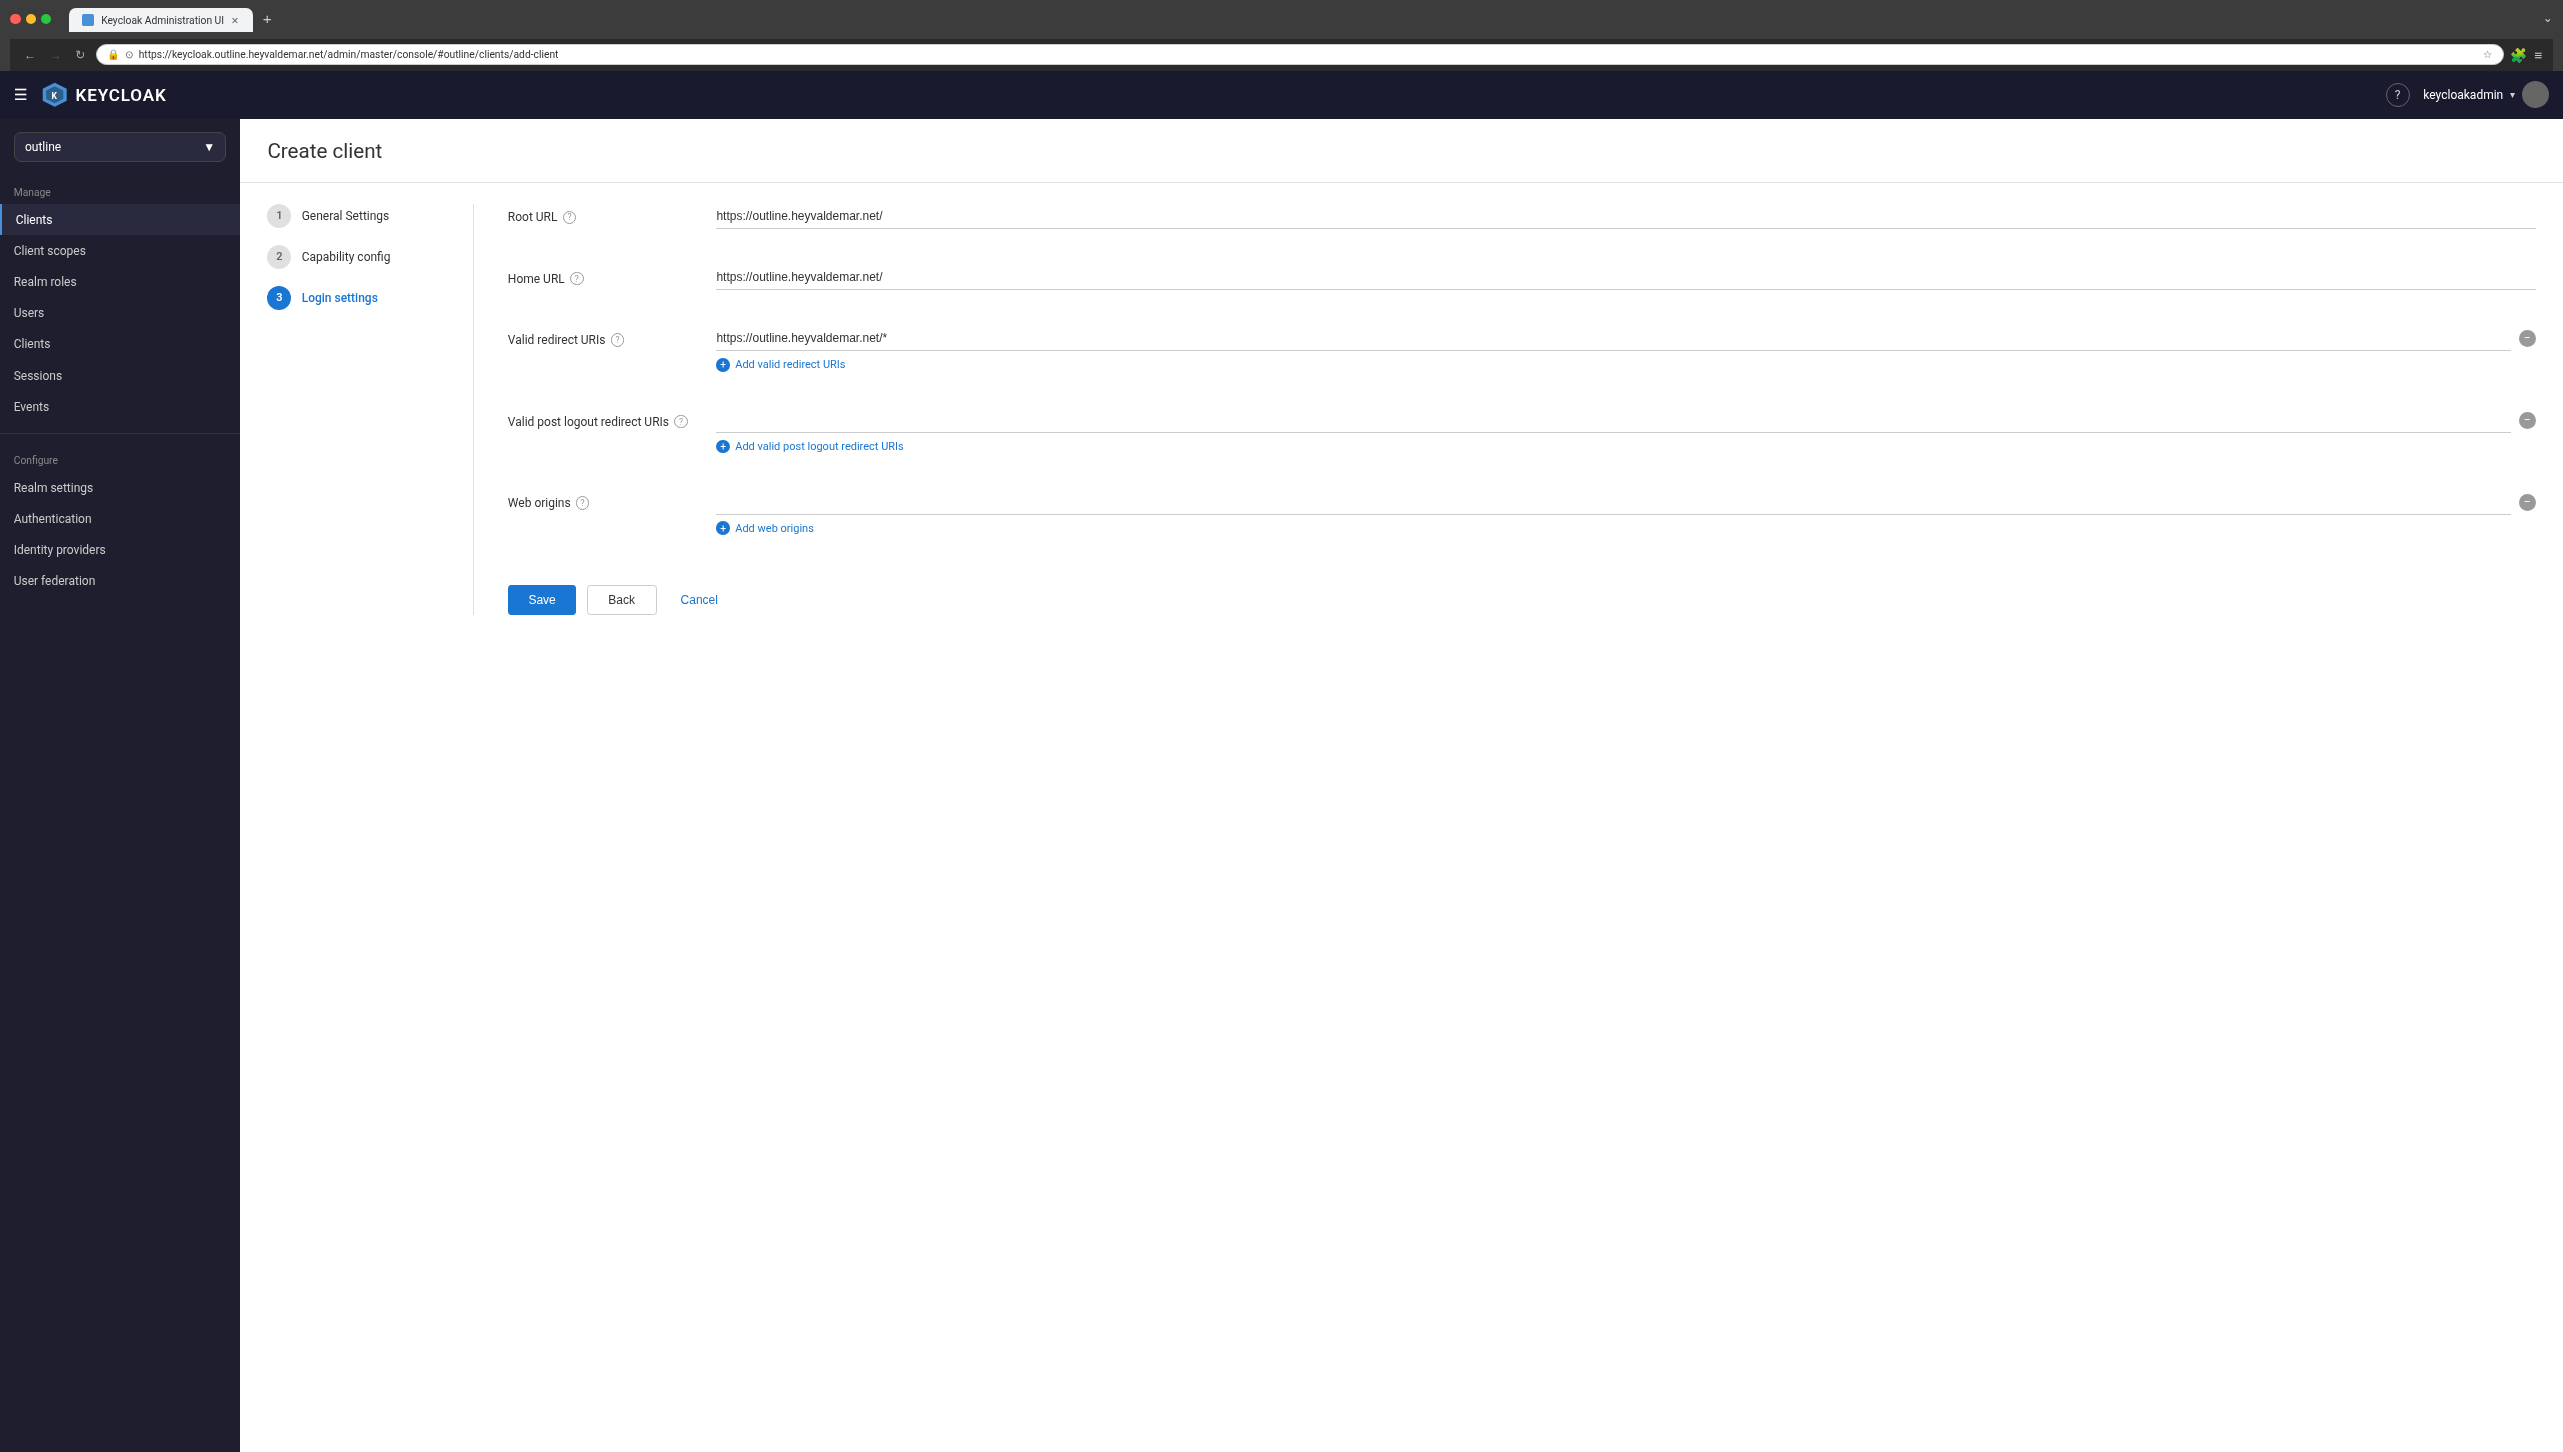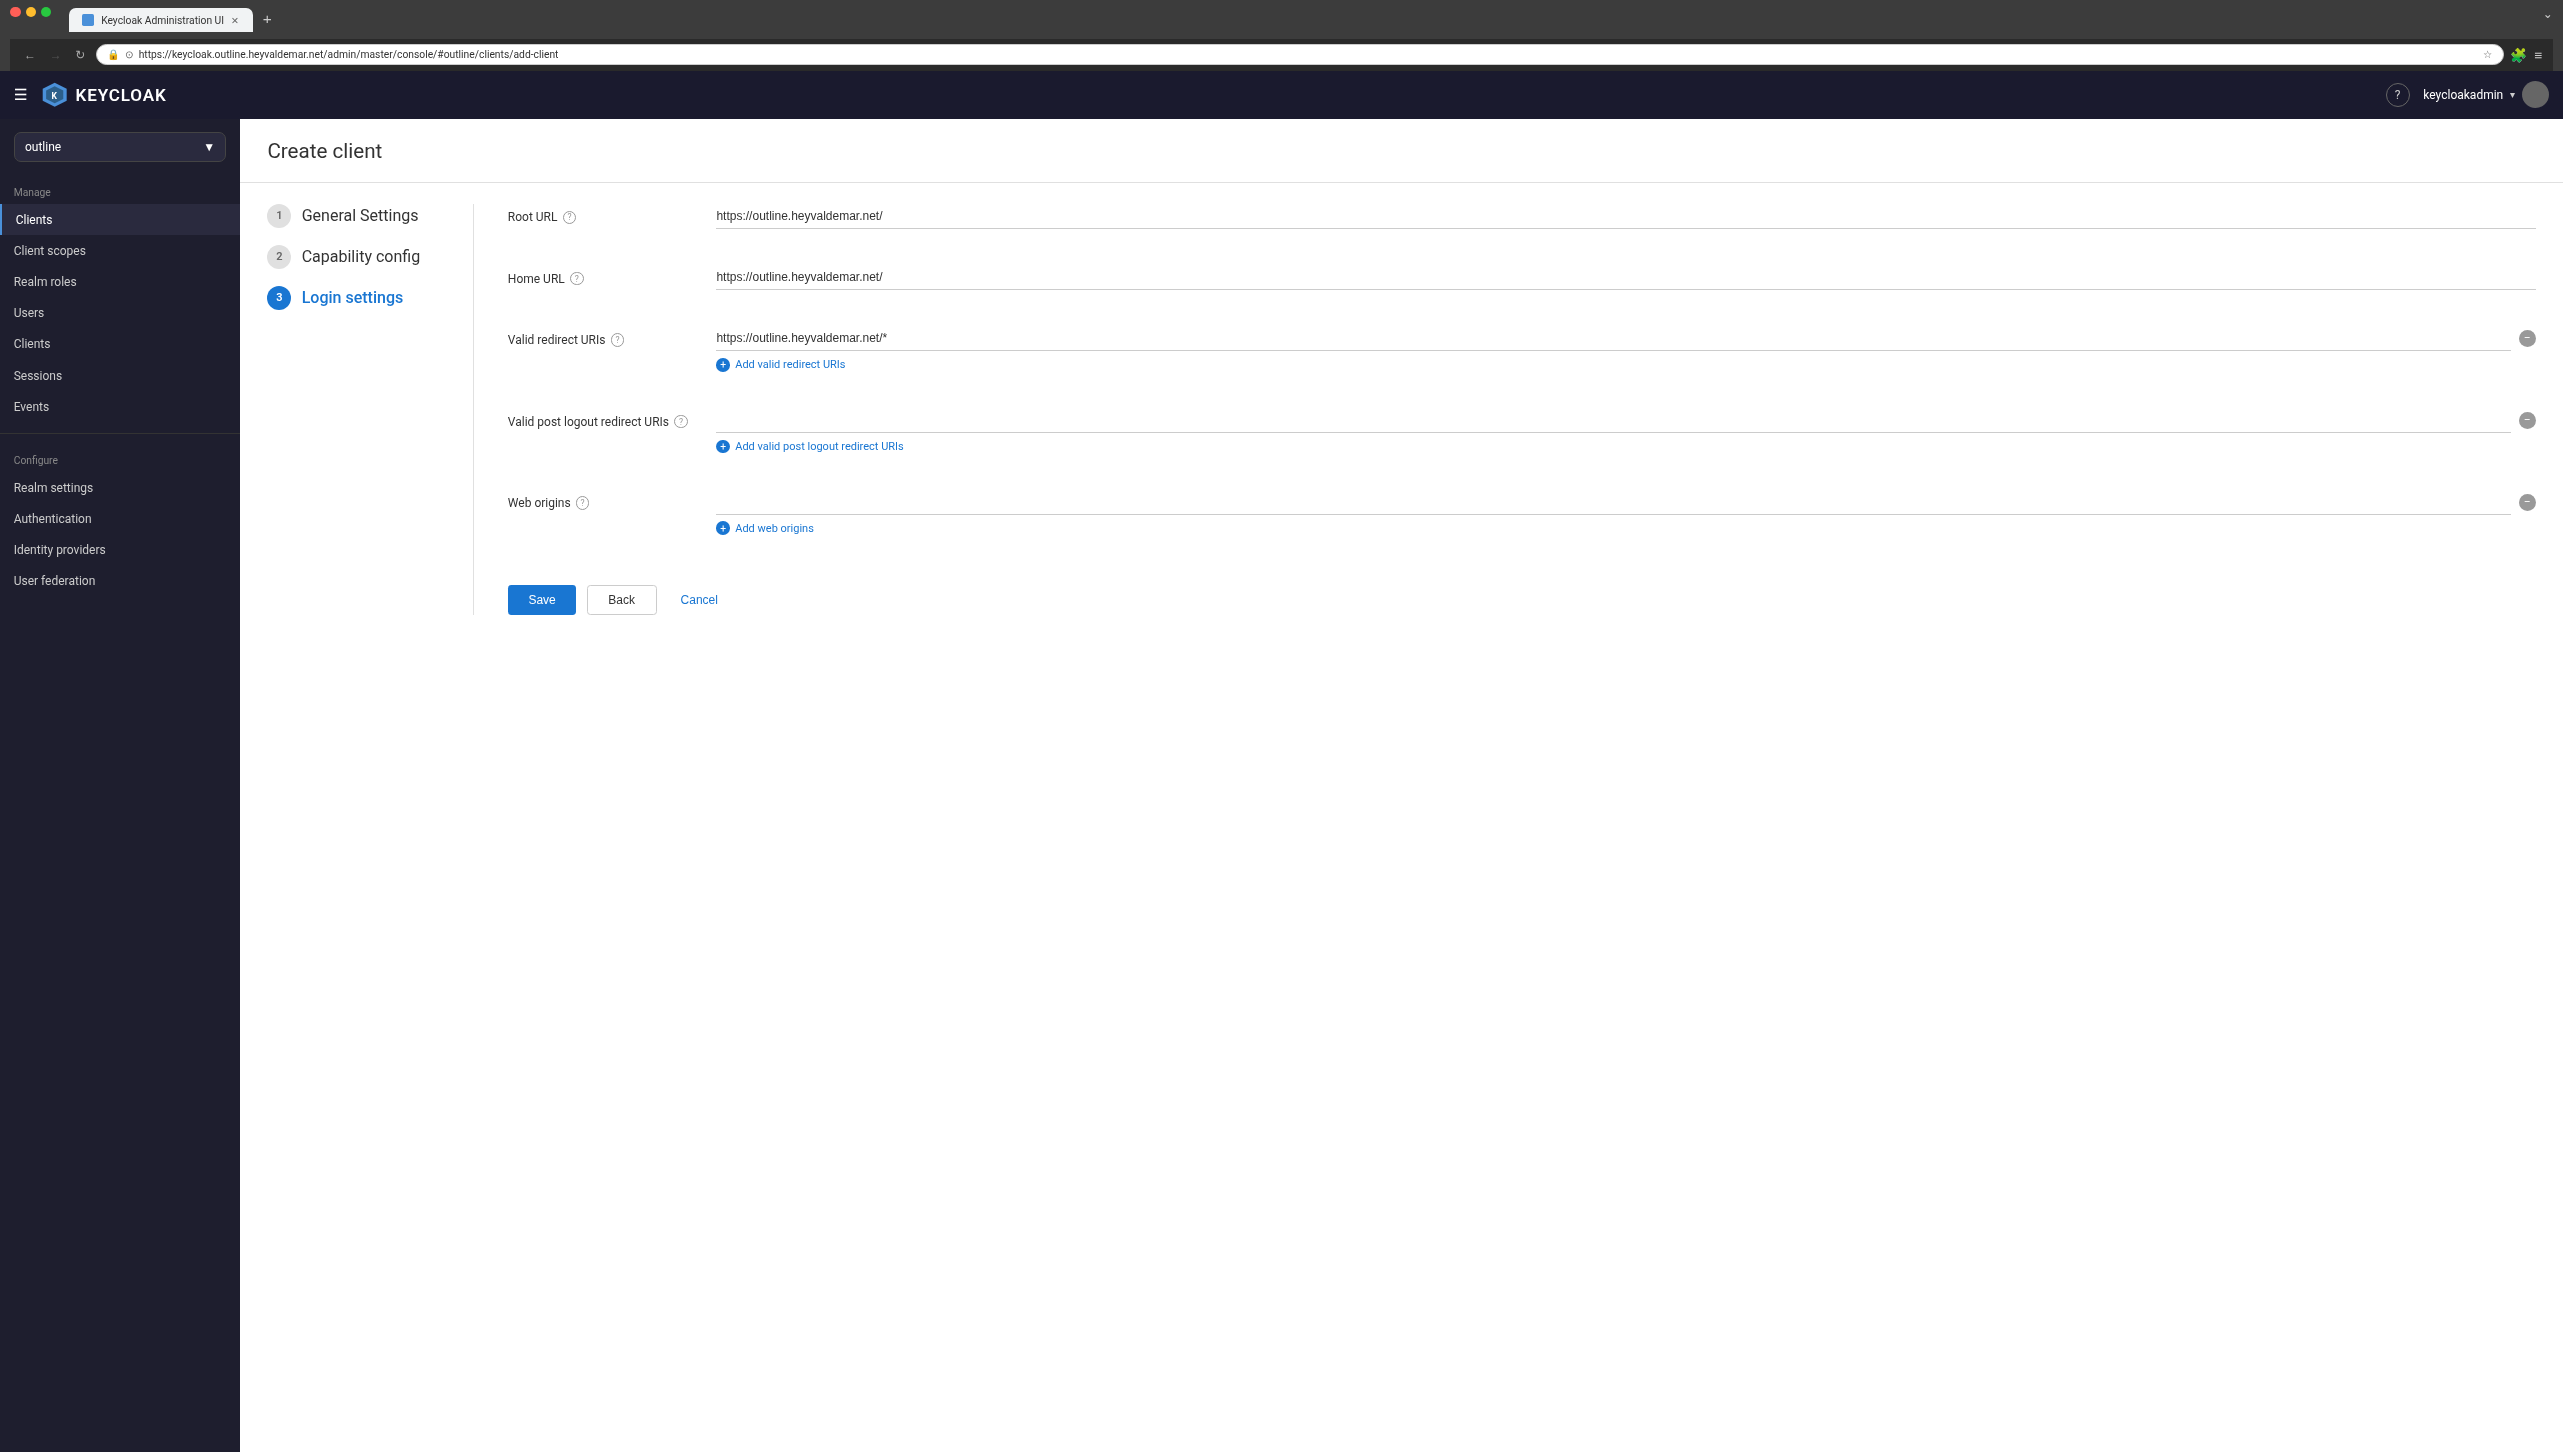--- a/index.html
+++ b/index.html
@@ -7,20 +7,21 @@
 
     
     .browser-chrome {
       background: #3c3c3c;
       padding: 6.9px 10.3px 0;
       display: flex;
       flex-direction: column;
     }
     .browser-controls {
       display: flex;
+      align-items: center;
       gap: 6.9px;
       margin-bottom: 6.9px;
     }
     .traffic-lights { display: flex; gap: 5.1px; }
     .traffic-light {
       width: 10.3px; height: 10.3px; border-radius: 50%;
     }
     .tl-red { background: #ff5f57; }
     .tl-yellow { background: #ffbd2e; }
     .tl-green { background: #28c840; }
@@ -172,21 +173,21 @@
     }
     .step-number {
       width: 24px; height: 24px;
       border-radius: 50%;
       display: flex; align-items: center; justify-content: center;
       font-size: 11px; font-weight: 600;
       flex-shrink: 0;
     }
     .step-number.inactive { background: #e0e0e0; color: #666; }
     .step-number.active { background: #1976d2; color: #fff; }
-    .step-label { font-size: 16px; color: #333; }
+    .step-label { font-size: 12px; color: #333; }
     .step-label.active { color: #1976d2; font-weight: 500; }
 
     
     .form-area { flex: 1; }
     .form-group {
       display: flex;
       align-items: flex-start;
       margin-bottom: 36px;
       gap: 20.6px;
       justify-content: flex-end;

